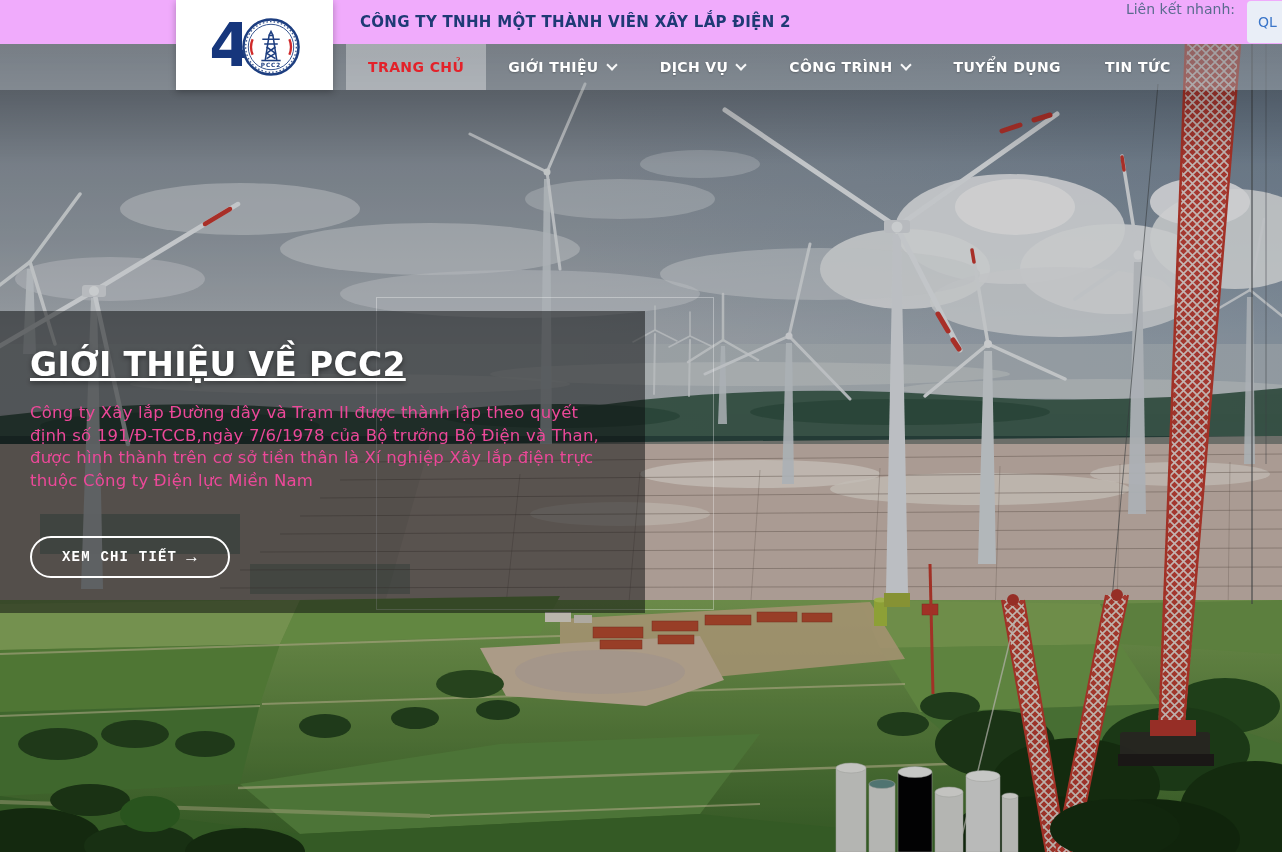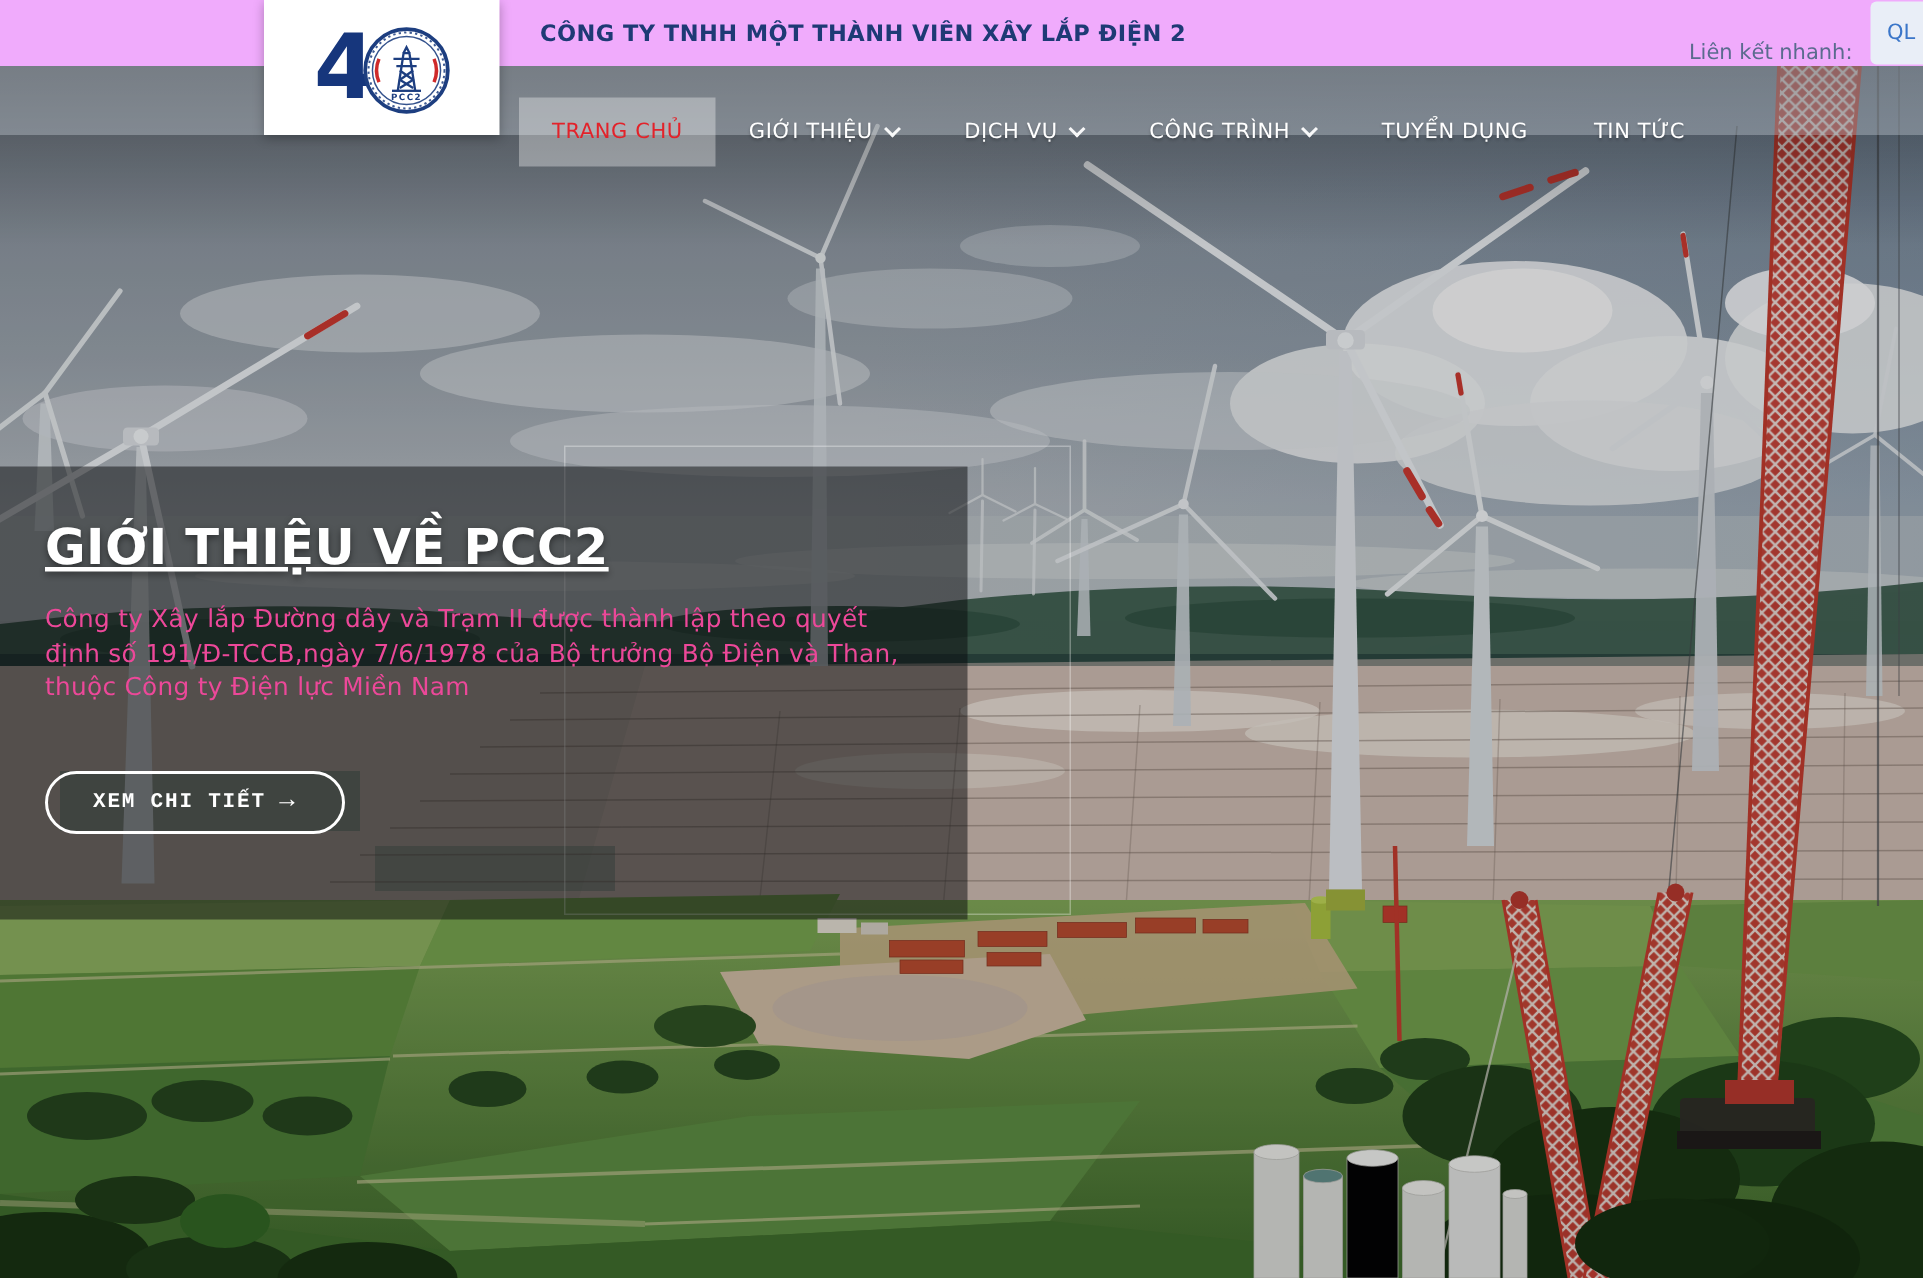--- a/index.html
+++ b/index.html
@@ -5,37 +5,37 @@
   html,body{margin:0;padding:0;background:#222;}
   .page{position:relative;width:1282px;height:852px;overflow:hidden;background:#fff;
         font-family:"DejaVu Sans","Liberation Sans",sans-serif;}
   
   .photo{position:absolute;left:0;top:44px;width:1282px;height:808px;}
   .photo svg{display:block;width:100%;height:100%;}
   
   .topbar{position:absolute;left:0;top:0;width:1282px;height:44px;background:#f0abfc;z-index:30;
           display:flex;align-items:center;}
   .company{margin-left:360px;font-size:15px;font-weight:bold;color:#1e3a75;letter-spacing:.3px;white-space:nowrap;}
-  .quick{margin-left:auto;display:flex;align-items:flex-end;}
+  .quick{margin-left:auto;display:flex;align-items:flex-start;}
   .quick-label{font-size:14px;color:#5a6b8e;margin-right:12px;white-space:nowrap;}
   .quick-chip{height:42px;line-height:28px;background:#e9eef7;color:#3b76c9;font-size:14px;
               border-radius:4px 0 0 4px;padding-left:11px;width:35px;border:none;cursor:pointer;
               font-family:inherit;text-align:left;}
   
   .logo-box{position:absolute;left:176px;top:0;width:157px;height:90px;background:#fff;z-index:40;
             box-shadow:0 2px 7px rgba(0,0,0,.28);display:flex;align-items:center;justify-content:center;cursor:pointer;}
   .logo-num{font-size:60px;font-weight:800;color:#16367c;line-height:1;letter-spacing:-2px;}
   .logo-emblem{margin-left:-7px;margin-top:4px;}
   
   .navbar{position:absolute;left:0;top:44px;width:1282px;height:46px;z-index:20;
           background:rgba(210,219,228,.34);}
   .nav-list{position:absolute;left:346px;top:0;height:46px;display:flex;margin:0;padding:0;list-style:none;}
   .nav-item{display:flex;align-items:center;height:46px;padding:0 22px;cursor:pointer;
-            font-size:14px;font-weight:normal;color:#ffffff;letter-spacing:.4px;white-space:nowrap;
-            text-shadow:0 1px 2px rgba(0,0,0,.25);margin-top:21px;}
+            font-size:14px;font-weight:bold;color:#ffffff;letter-spacing:.4px;white-space:nowrap;
+            text-shadow:0 1px 2px rgba(0,0,0,.25);}
   .nav-item.active{background:rgba(255,255,255,.34);color:#e3222a;text-shadow:none;}
   .chev{display:inline-block;width:6px;height:6px;border-right:2px solid #fff;border-bottom:2px solid #fff;
         transform:rotate(45deg);margin-left:9px;margin-top:-4px;opacity:.95;}
   
   .frame{position:absolute;left:376px;top:297px;width:336px;height:311px;
          border:1px solid rgba(255,255,255,.32);z-index:5;}
   .overlay{position:absolute;left:0;top:311px;width:645px;height:302px;background:rgba(8,10,12,.50);
            z-index:10;box-sizing:border-box;padding:34px 30px 0 30px;}
   .hero-title{margin:0;font-size:33px;font-weight:700;color:#ffffff;letter-spacing:.3px;
               text-shadow:0 2px 5px rgba(0,0,0,.45);text-decoration:underline;}
@@ -355,20 +355,21 @@
     </svg>
   </div>
 
   <div class="frame"></div>
 
   <div class="overlay">
     <h1 class="hero-title">GIỚI THIỆU VỀ PCC2</h1>
     <div class="hero-desc">
       <div>Công ty Xây lắp Đường dây và Trạm II được thành lập theo quyết</div>
       <div>định số 191/Đ-TCCB,ngày 7/6/1978 của Bộ trưởng Bộ Điện và Than,</div>
+      <div>được hình thành trên cơ sở tiền thân là Xí nghiệp Xây lắp điện trực</div>
       <div>thuộc Công ty Điện lực Miền Nam</div>
     </div>
     <button class="cta">
       <span>XEM CHI TIẾT</span>
       <span class="arr">→</span>
     </button>
   </div>
 
   <nav class="navbar">
     <ul class="nav-list">

